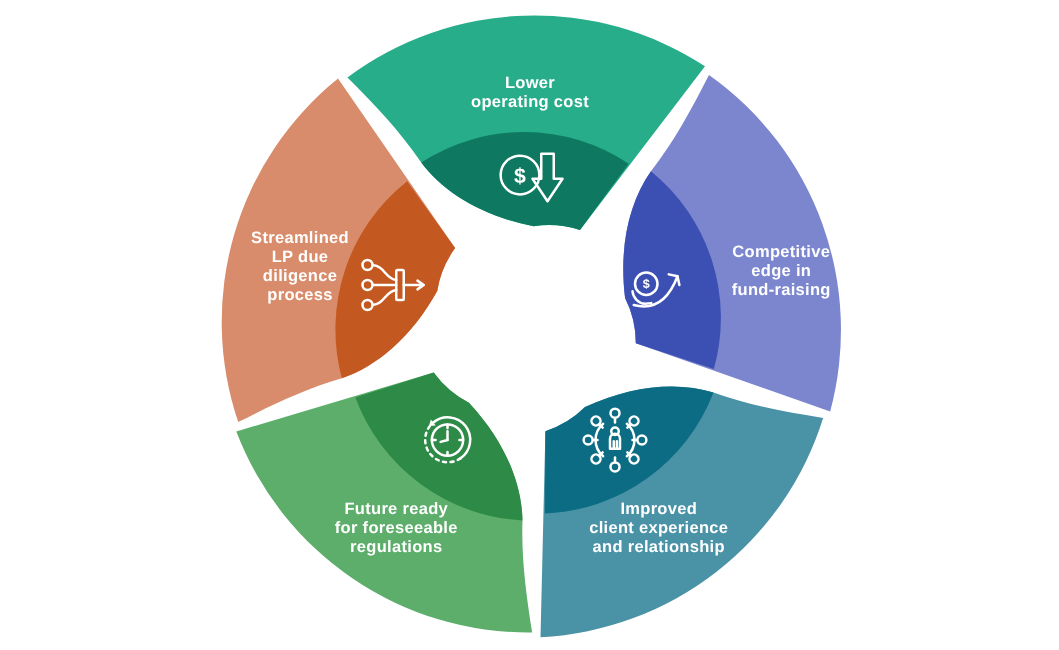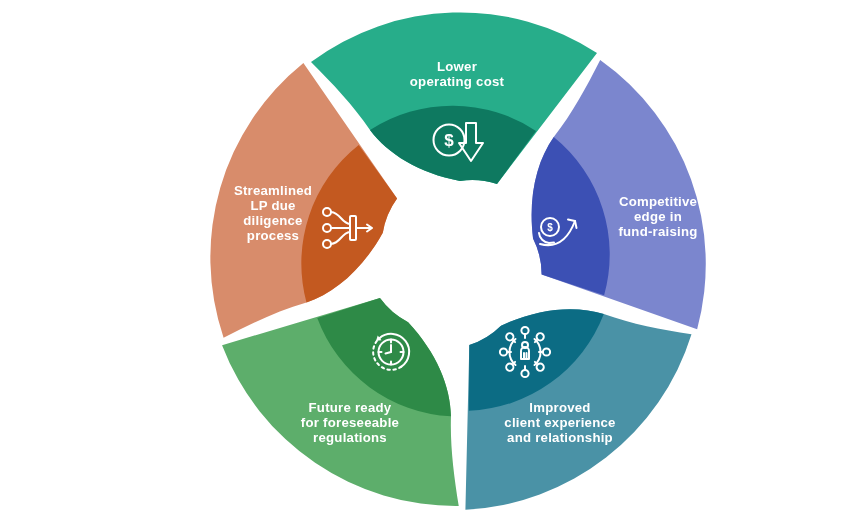--- a/index.html
+++ b/index.html
@@ -1,17 +1,17 @@
 <!DOCTYPE html>
 <html><head>
 <meta charset="utf-8">
 <title>Diagram</title>
 <style>
   html,body{margin:0;padding:0;background:#ffffff;}
-  .canvas{position:relative;width:715px;height:520px;background:#ffffff;overflow:hidden;margin-left:33px;}
+  .canvas{position:relative;width:715px;height:520px;background:#ffffff;overflow:hidden;}
   svg{display:block;}
   .seg-label{font-family:"Liberation Sans","DejaVu Sans",sans-serif;font-weight:bold;
              font-size:13.2px;letter-spacing:.25px;}
   .icon{stroke:#ffffff;stroke-width:2;fill:none;stroke-linecap:round;stroke-linejoin:round;}
   .icon text{stroke:none;fill:#ffffff;font-family:"Liberation Sans","DejaVu Sans",sans-serif;font-weight:bold;}
 </style>
 </head>
 <body>
 
 <div class="canvas">

